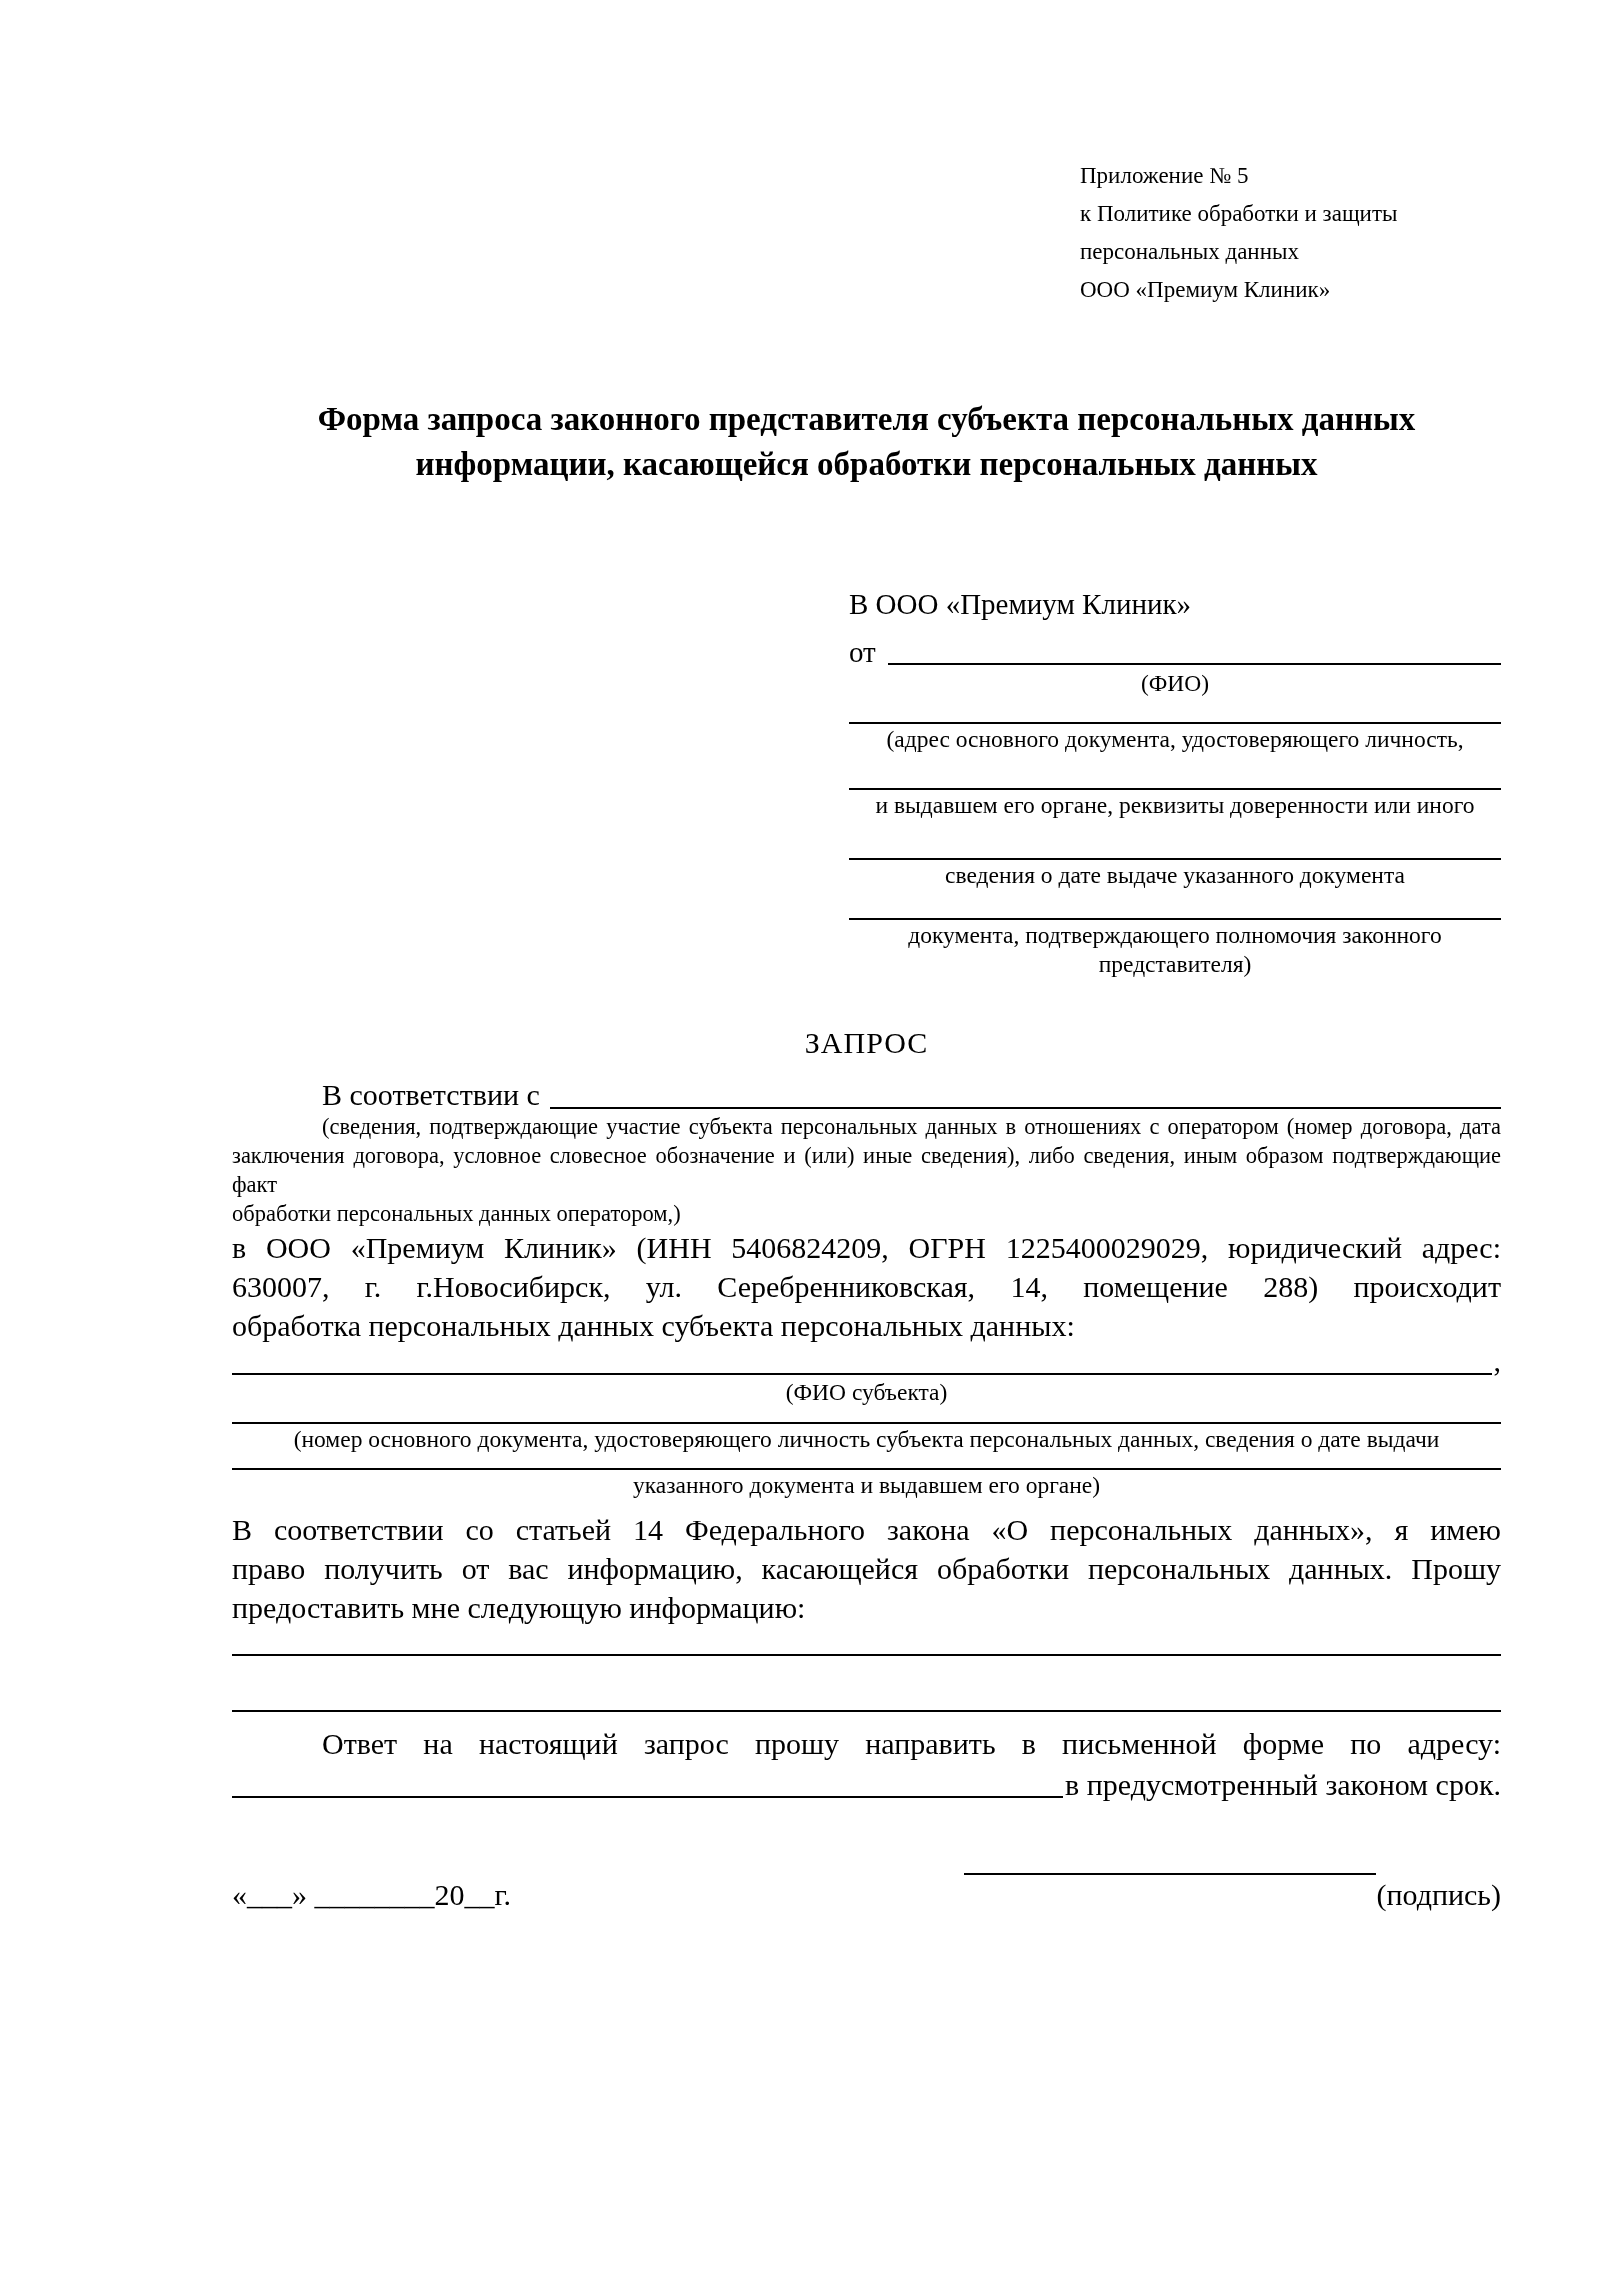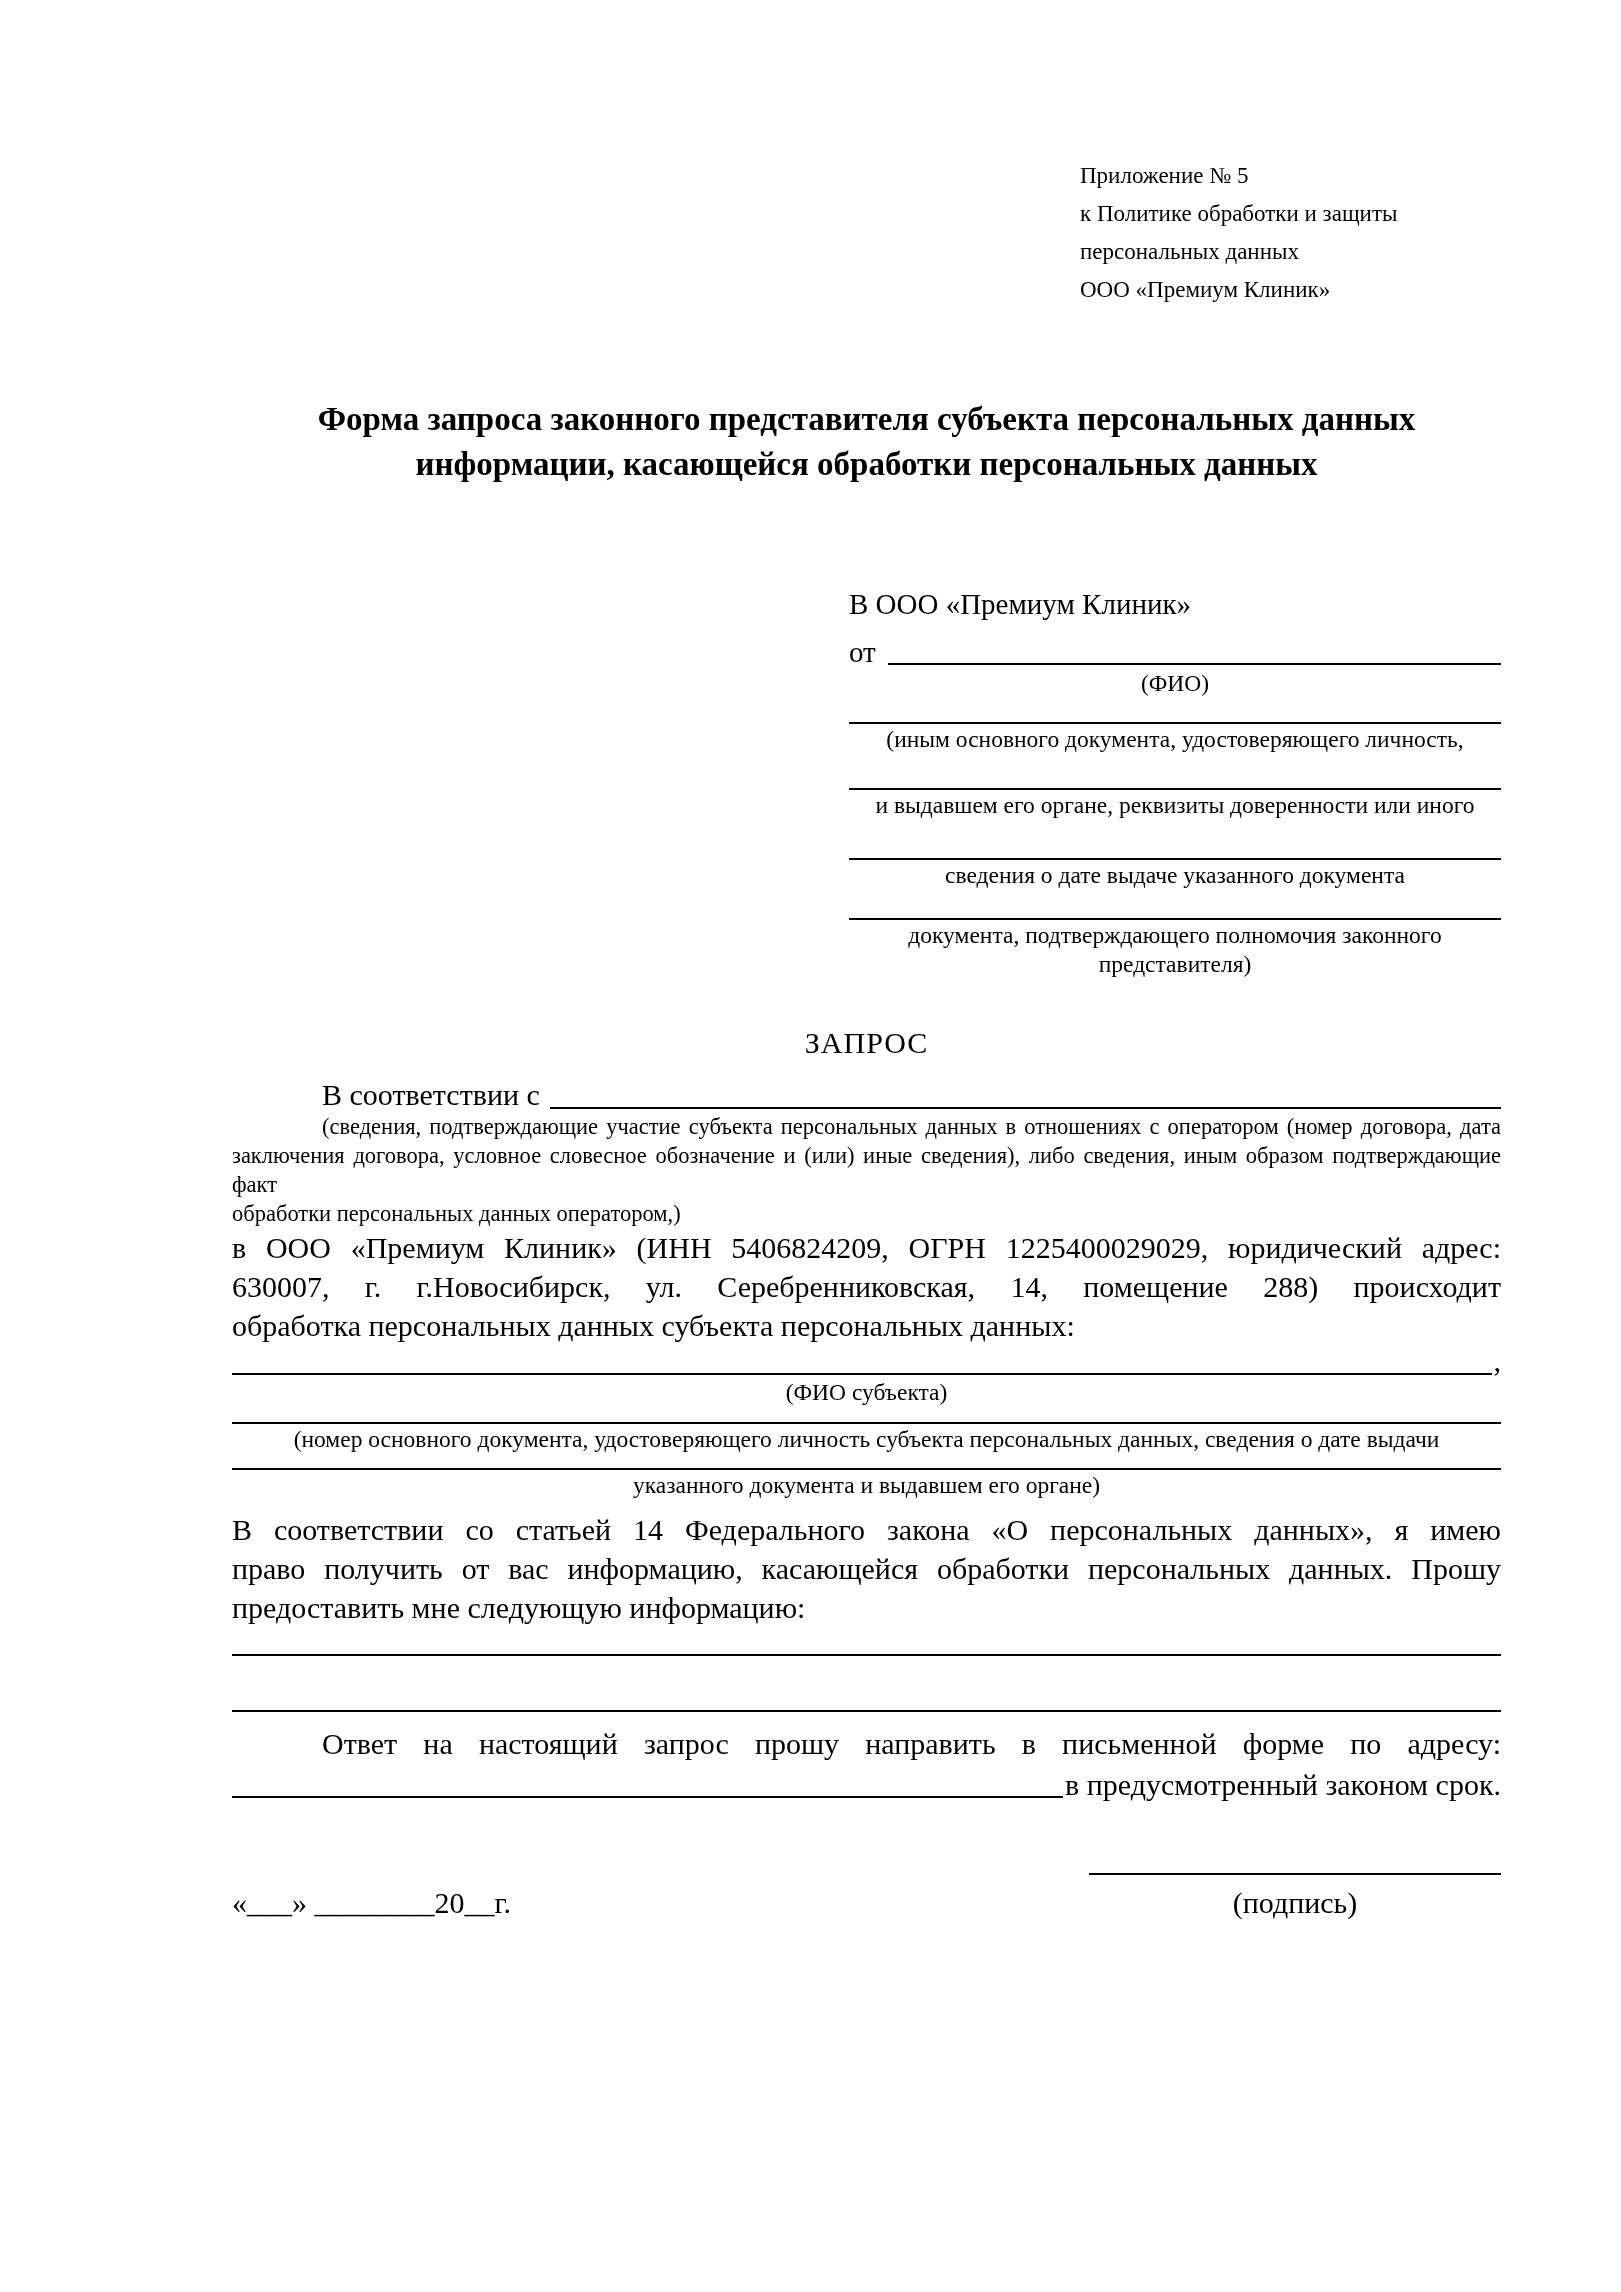--- a/index.html
+++ b/index.html
@@ -52,21 +52,21 @@
   .law{margin-top:9.8px;}
 
   .blank-row1{margin-top:27.4px;}
   .blank-row2{margin-top:54px;}
 
   .answer1{margin-top:11.8px;}
   .answer2{display:flex;align-items:flex-end;height:39px;font-size:30px;}
   .answer2 .tail{flex:0 0 auto;padding-left:2px;}
 
   .footer{margin-top:71px;display:flex;justify-content:space-between;align-items:flex-end;font-size:30px;line-height:43px;}
-  .sig-group{display:flex;align-items:center;flex-direction:column;}
+  .sig-group{display:flex;align-items:flex-start;}
   .sig-line{width:412px;border-bottom:2.9px solid #000;height:0;margin-bottom:5.9px;}
 </style>
 </head>
 <body>
 
 <div class="page">
 
   <div class="appendix">
     <div>Приложение № 5</div>
     <div>к Политике обработки и защиты</div>
@@ -83,21 +83,21 @@
     <div class="addr-to">В ООО «Премиум Клиник»</div>
 
     <div class="from-row">
       <span class="label">от</span>
       <span class="fill"></span>
     </div>
     <div class="caption fs-caption">(ФИО)</div>
 
     <div class="blank-group mt24">
       <div class="rule"></div>
-      <div class="caption fs-caption">(иным основного документа, удостоверяющего личность,</div>
+      <div class="caption fs-caption">(адрес основного документа, удостоверяющего личность,</div>
     </div>
     <div class="blank-group mt35">
       <div class="rule"></div>
       <div class="caption fs-caption">и выдавшем его органе, реквизиты доверенности или иного</div>
     </div>
     <div class="blank-group mt39">
       <div class="rule"></div>
       <div class="caption fs-caption">сведения о дате выдаче указанного документа</div>
     </div>
     <div class="blank-group mt29">

